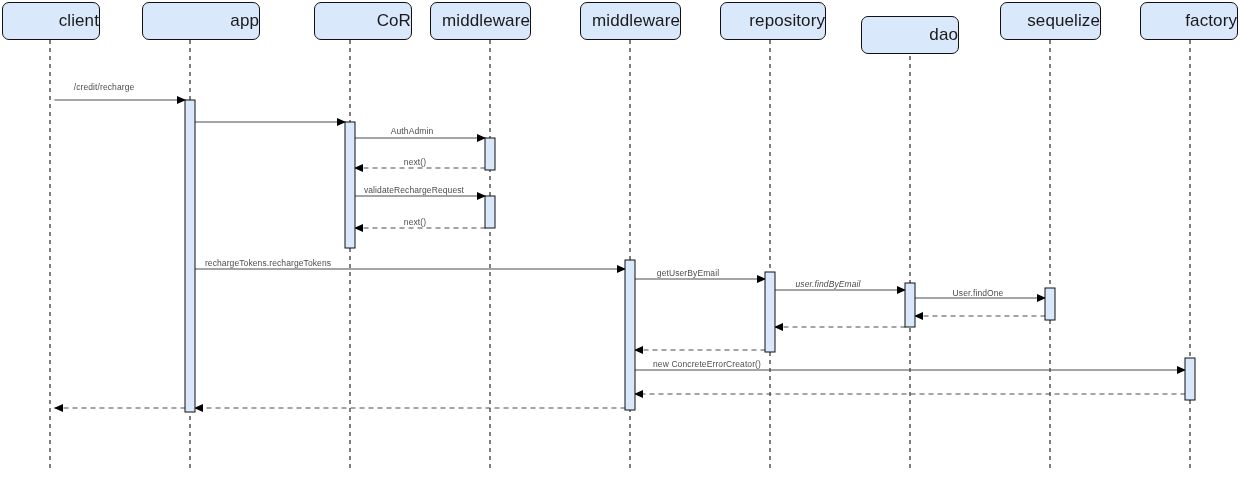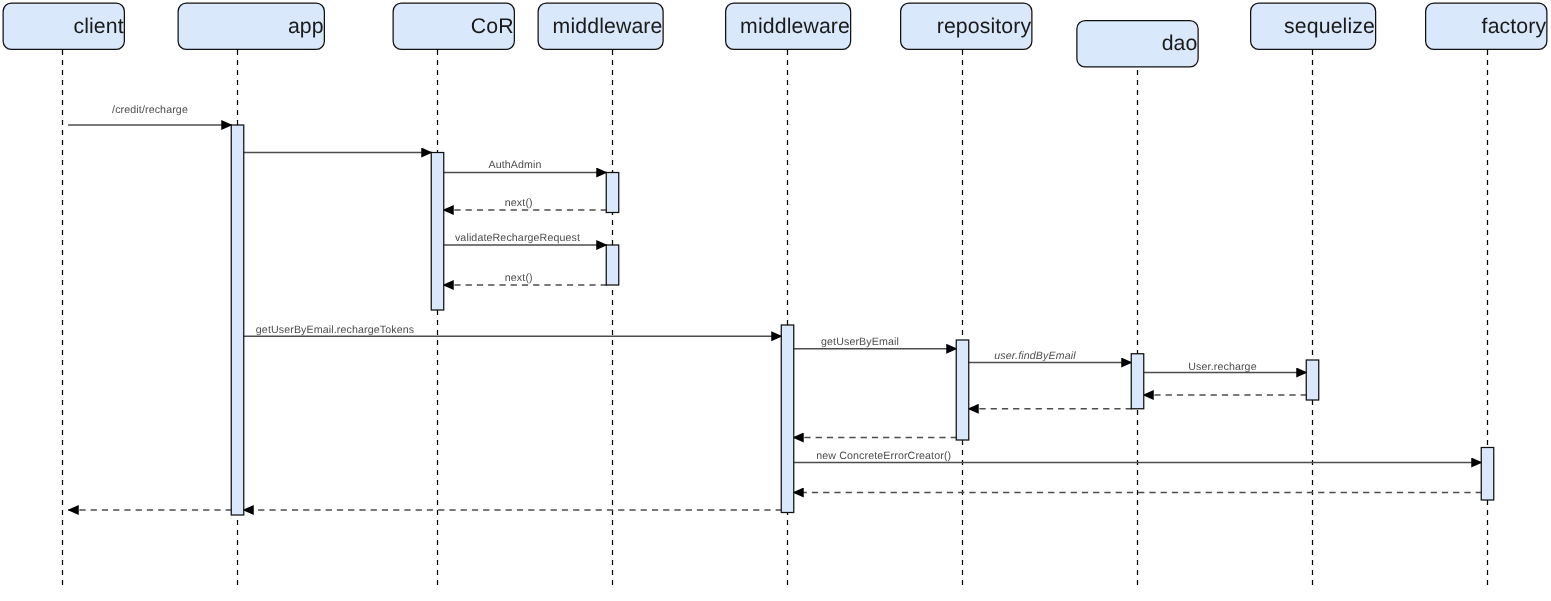--- a/index.html
+++ b/index.html
@@ -116,25 +116,25 @@
         <span>dao</span>
       </div>
       <div class="lifeline-box" style="left: 1000px; top: 2px; width: 101px; background: rgb(218, 232, 252); border-color: rgb(17, 17, 17); padding-left: 16px;">
         <span>sequelize</span>
       </div>
       <div class="lifeline-box" style="left: 1140px; top: 2px; width: 98px; background: rgb(218, 232, 252); border-color: rgb(17, 17, 17);">
         <span>factory</span>
       </div>
     </div>
   <div id="labels-layer">
-      <div class="msg-label" style="left: 120px; top: 82px; color: rgb(77, 77, 77);">/credit/recharge</div>
+      <div class="msg-label" style="left: 104px; top: 82px; color: rgb(77, 77, 77);">/credit/recharge</div>
       <div class="msg-label" style="left: 412px; top: 126px; color: rgb(77, 77, 77);">AuthAdmin</div>
       <div class="msg-label" style="left: 415px; top: 157px; color: rgb(77, 77, 77);">next()</div>
       <div class="msg-label" style="left: 414px; top: 185px; color: rgb(77, 77, 77);">validateRechargeRequest</div>
       <div class="msg-label" style="left: 415px; top: 217px; color: rgb(77, 77, 77);">next()</div>
-      <div class="msg-label" style="left: 268px; top: 258px; color: rgb(77, 77, 77);">getUserByEmail.rechargeTokens</div>
+      <div class="msg-label" style="left: 268px; top: 258px; color: rgb(77, 77, 77);">rechargeTokens.rechargeTokens</div>
       <div class="msg-label" style="left: 688px; top: 268px; color: rgb(77, 77, 77);">getUserByEmail</div>
       <div class="msg-label" style="left: 828px; top: 279px; color: rgb(77, 77, 77); font-style: italic;">user.findByEmail</div>
-      <div class="msg-label" style="left: 978px; top: 288px; color: rgb(77, 77, 77);">User.recharge</div>
+      <div class="msg-label" style="left: 978px; top: 288px; color: rgb(77, 77, 77);">User.findOne</div>
       <div class="msg-label" style="left: 707px; top: 359px; color: rgb(77, 77, 77);">new ConcreteErrorCreator()</div>
     </div>
 
 </div>
 
 </body></html>

